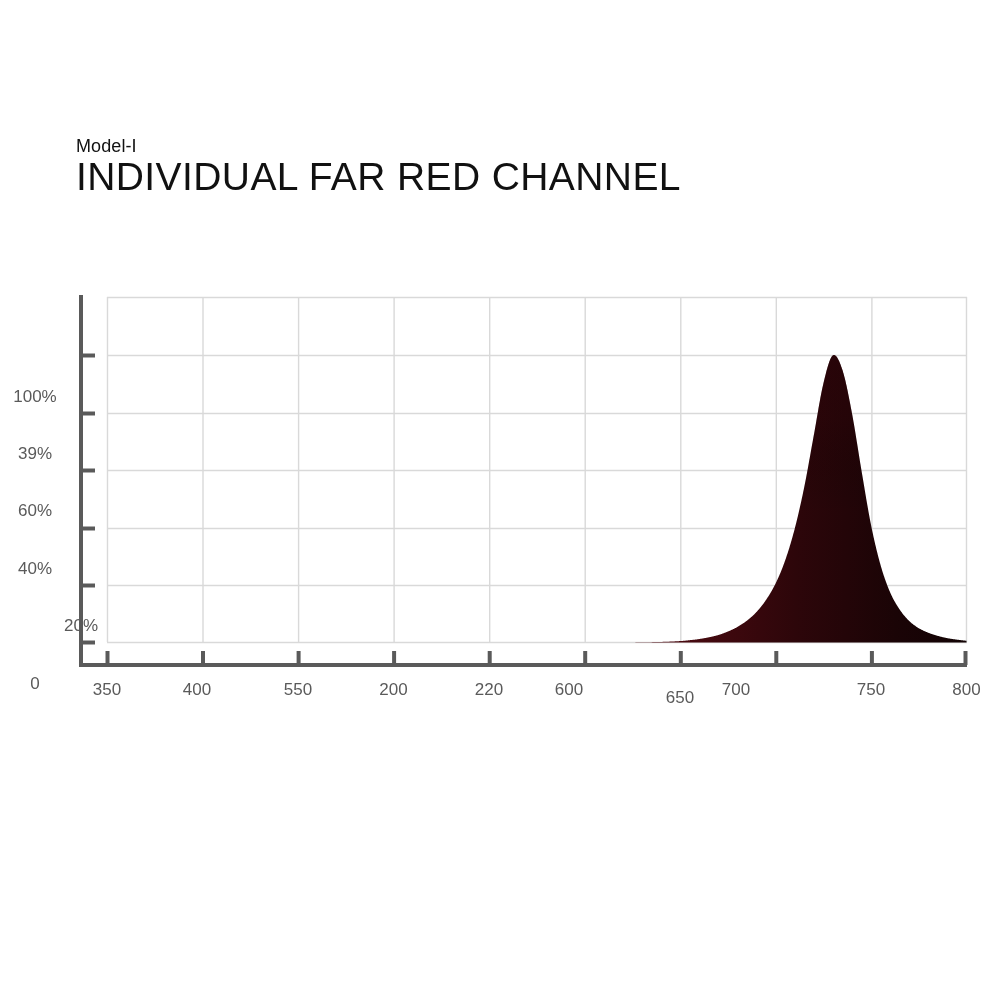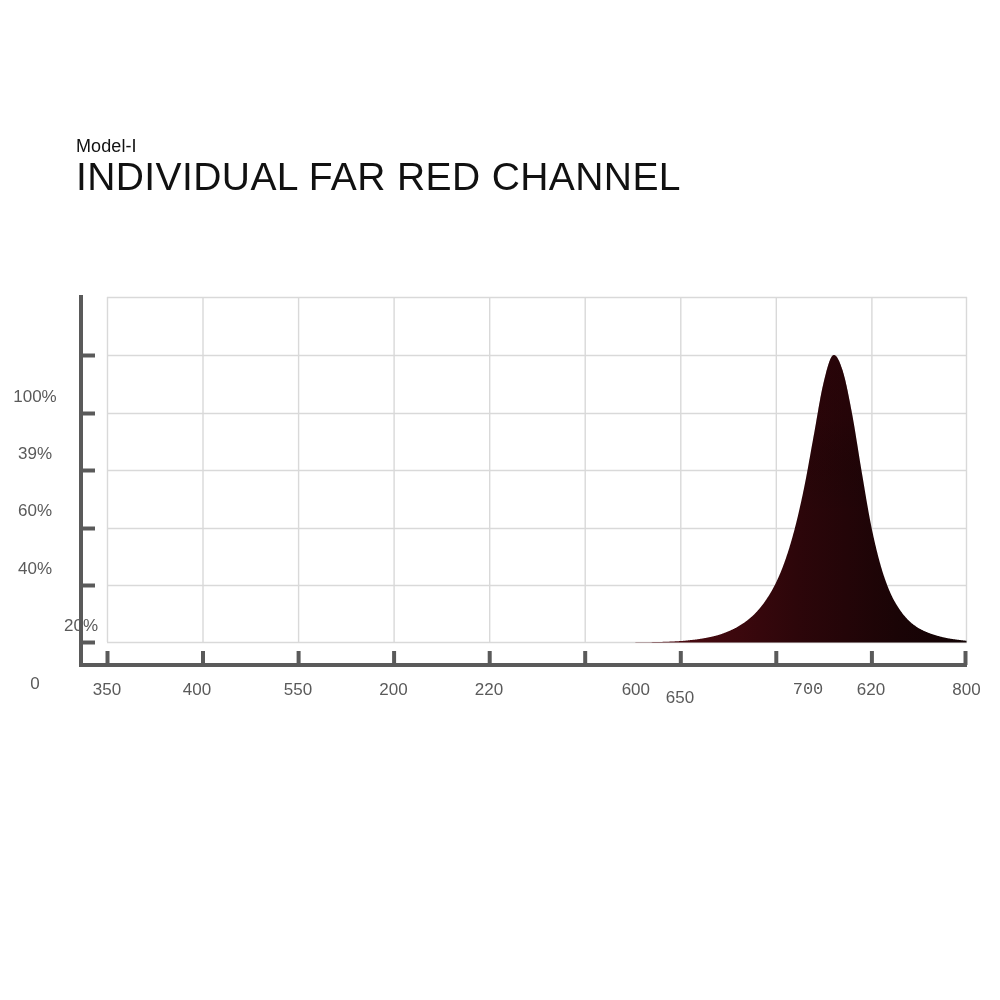--- a/index.html
+++ b/index.html
@@ -167,20 +167,20 @@
       <div class="tick-label ytick" style="left: 0px; top: 401.9px;">39%</div>
       <div class="tick-label ytick" style="left: 0px; top: 344.5px;">100%</div>
     </div>
 
   <div id="xticks">
       <div class="tick-label xtick" style="left: 67px; top: 680px;">350</div>
       <div class="tick-label xtick" style="left: 157px; top: 680px;">400</div>
       <div class="tick-label xtick" style="left: 258px; top: 680px;">550</div>
       <div class="tick-label xtick" style="left: 353.5px; top: 680px;">200</div>
       <div class="tick-label xtick" style="left: 449px; top: 680px;">220</div>
-      <div class="tick-label xtick" style="left: 570px; top: 680px; text-align: right;">600</div>
+      <div class="tick-label xtick" style="left: 529px; top: 680px;">600</div>
       <div class="tick-label xtick" style="left: 640px; top: 688px;">650</div>
-      <div class="tick-label xtick" style="left: 768px; top: 680px; font-family: Liberation Mono, monospace;">700</div>
-      <div class="tick-label xtick" style="left: 831px; top: 680px;">620</div>
+      <div class="tick-label xtick" style="left: 696px; top: 680px;">700</div>
+      <div class="tick-label xtick" style="left: 831px; top: 680px;">750</div>
       <div class="tick-label xtick" style="left: 926.5px; top: 680px;">800</div>
     </div>
 
 </div>
 
 </body></html>

